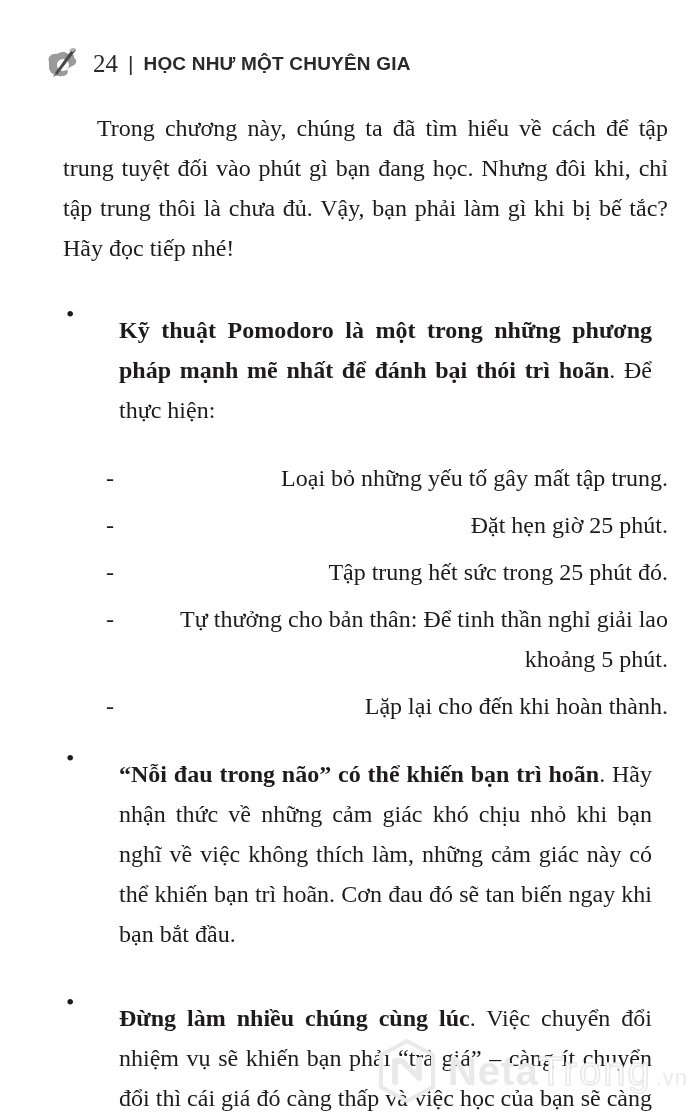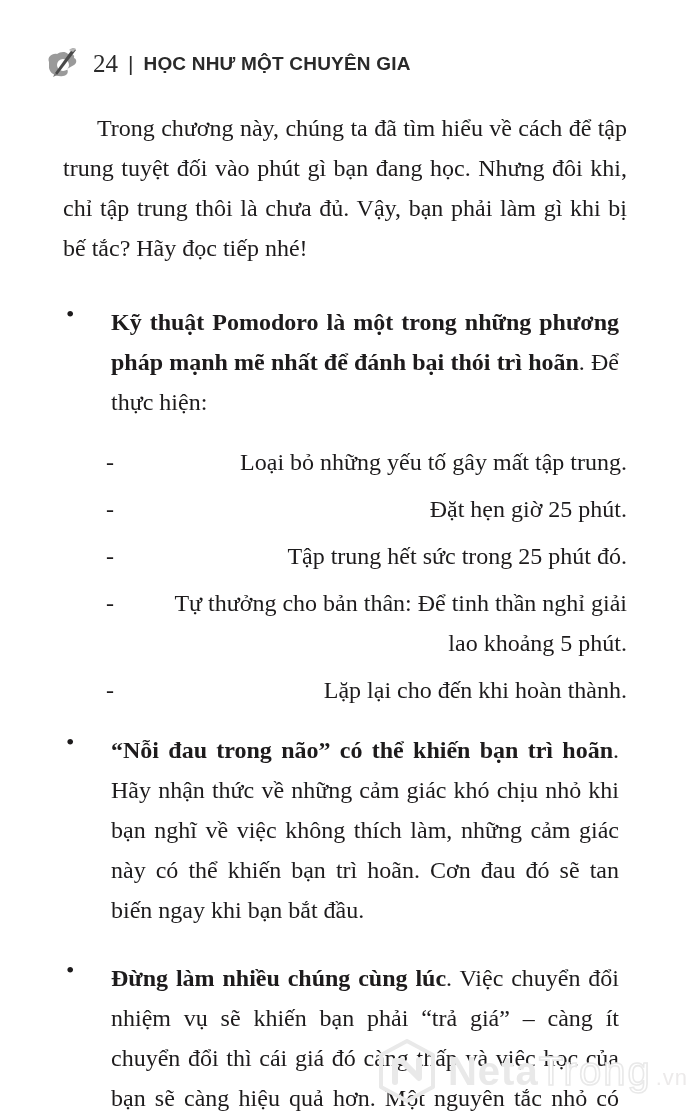--- a/index.html
+++ b/index.html
@@ -1,39 +1,39 @@
 <!DOCTYPE html>
 <html><head>
 <meta charset="utf-8">
 <style>
   html,body{margin:0;padding:0;background:#ffffff;}
   body{width:700px;height:1120px;position:relative;overflow:hidden;
        font-family:"Liberation Serif", serif;color:#1d1b1c;}
   .page{position:relative;width:700px;height:1120px;box-sizing:border-box;
-        padding:46px 73px 0 63px;}
+        padding:46px 32px 0 63px;}
 
   
   .hdr{display:flex;align-items:center;gap:8px;margin-bottom:26px;}
   .hdr .hand{width:42px;height:36px;flex:0 0 auto;margin-left:-20px;}
   .hdr .pnum{font-family:"Liberation Serif",serif;font-size:25px;font-weight:400;
              color:#2a2a2a;letter-spacing:0;}
   .hdr .sep{font-family:"Liberation Sans",sans-serif;font-size:21px;font-weight:400;
             color:#2a2a2a;margin:0 2px;}
   .hdr .rtitle{font-family:"Liberation Sans",sans-serif;font-size:19px;font-weight:700;
                color:#2a2a2a;letter-spacing:.2px;}
 
   
   .intro{font-size:24px;line-height:40px;text-align:justify;margin:0 0 26px 0;
          text-indent:34px;}
   h2.schead{font-family:"Liberation Sans",sans-serif;font-size:26px;font-weight:700;
             letter-spacing:-.2px;color:#161616;margin:0 0 20px 0;line-height:36px;}
 
   .bullet{display:flex;margin:0 0 12px 0;}
   .bullet .bm{flex:0 0 37px;font-size:24px;line-height:40px;padding-left:3px;}
-  .bullet p{margin:8px;font-size:24px;line-height:40px;text-align:justify;flex:1;}
+  .bullet p{margin:16px;font-size:24px;line-height:40px;text-align:justify;flex:1;}
   .bullet p b{font-weight:700;}
 
   .sublist{margin:2px 0 12px 37px;}
   .sub{display:flex;margin-bottom:7px;}
   .sub .dash{flex:0 0 35px;font-size:24px;line-height:40px;padding-left:6px;}
   .sub p{margin:0;font-size:24px;line-height:40px;text-align:right;flex:1;}
 
   
   .wm{position:absolute;right:12px;bottom:16px;display:flex;align-items:center;
       gap:10px;user-select:none;}

